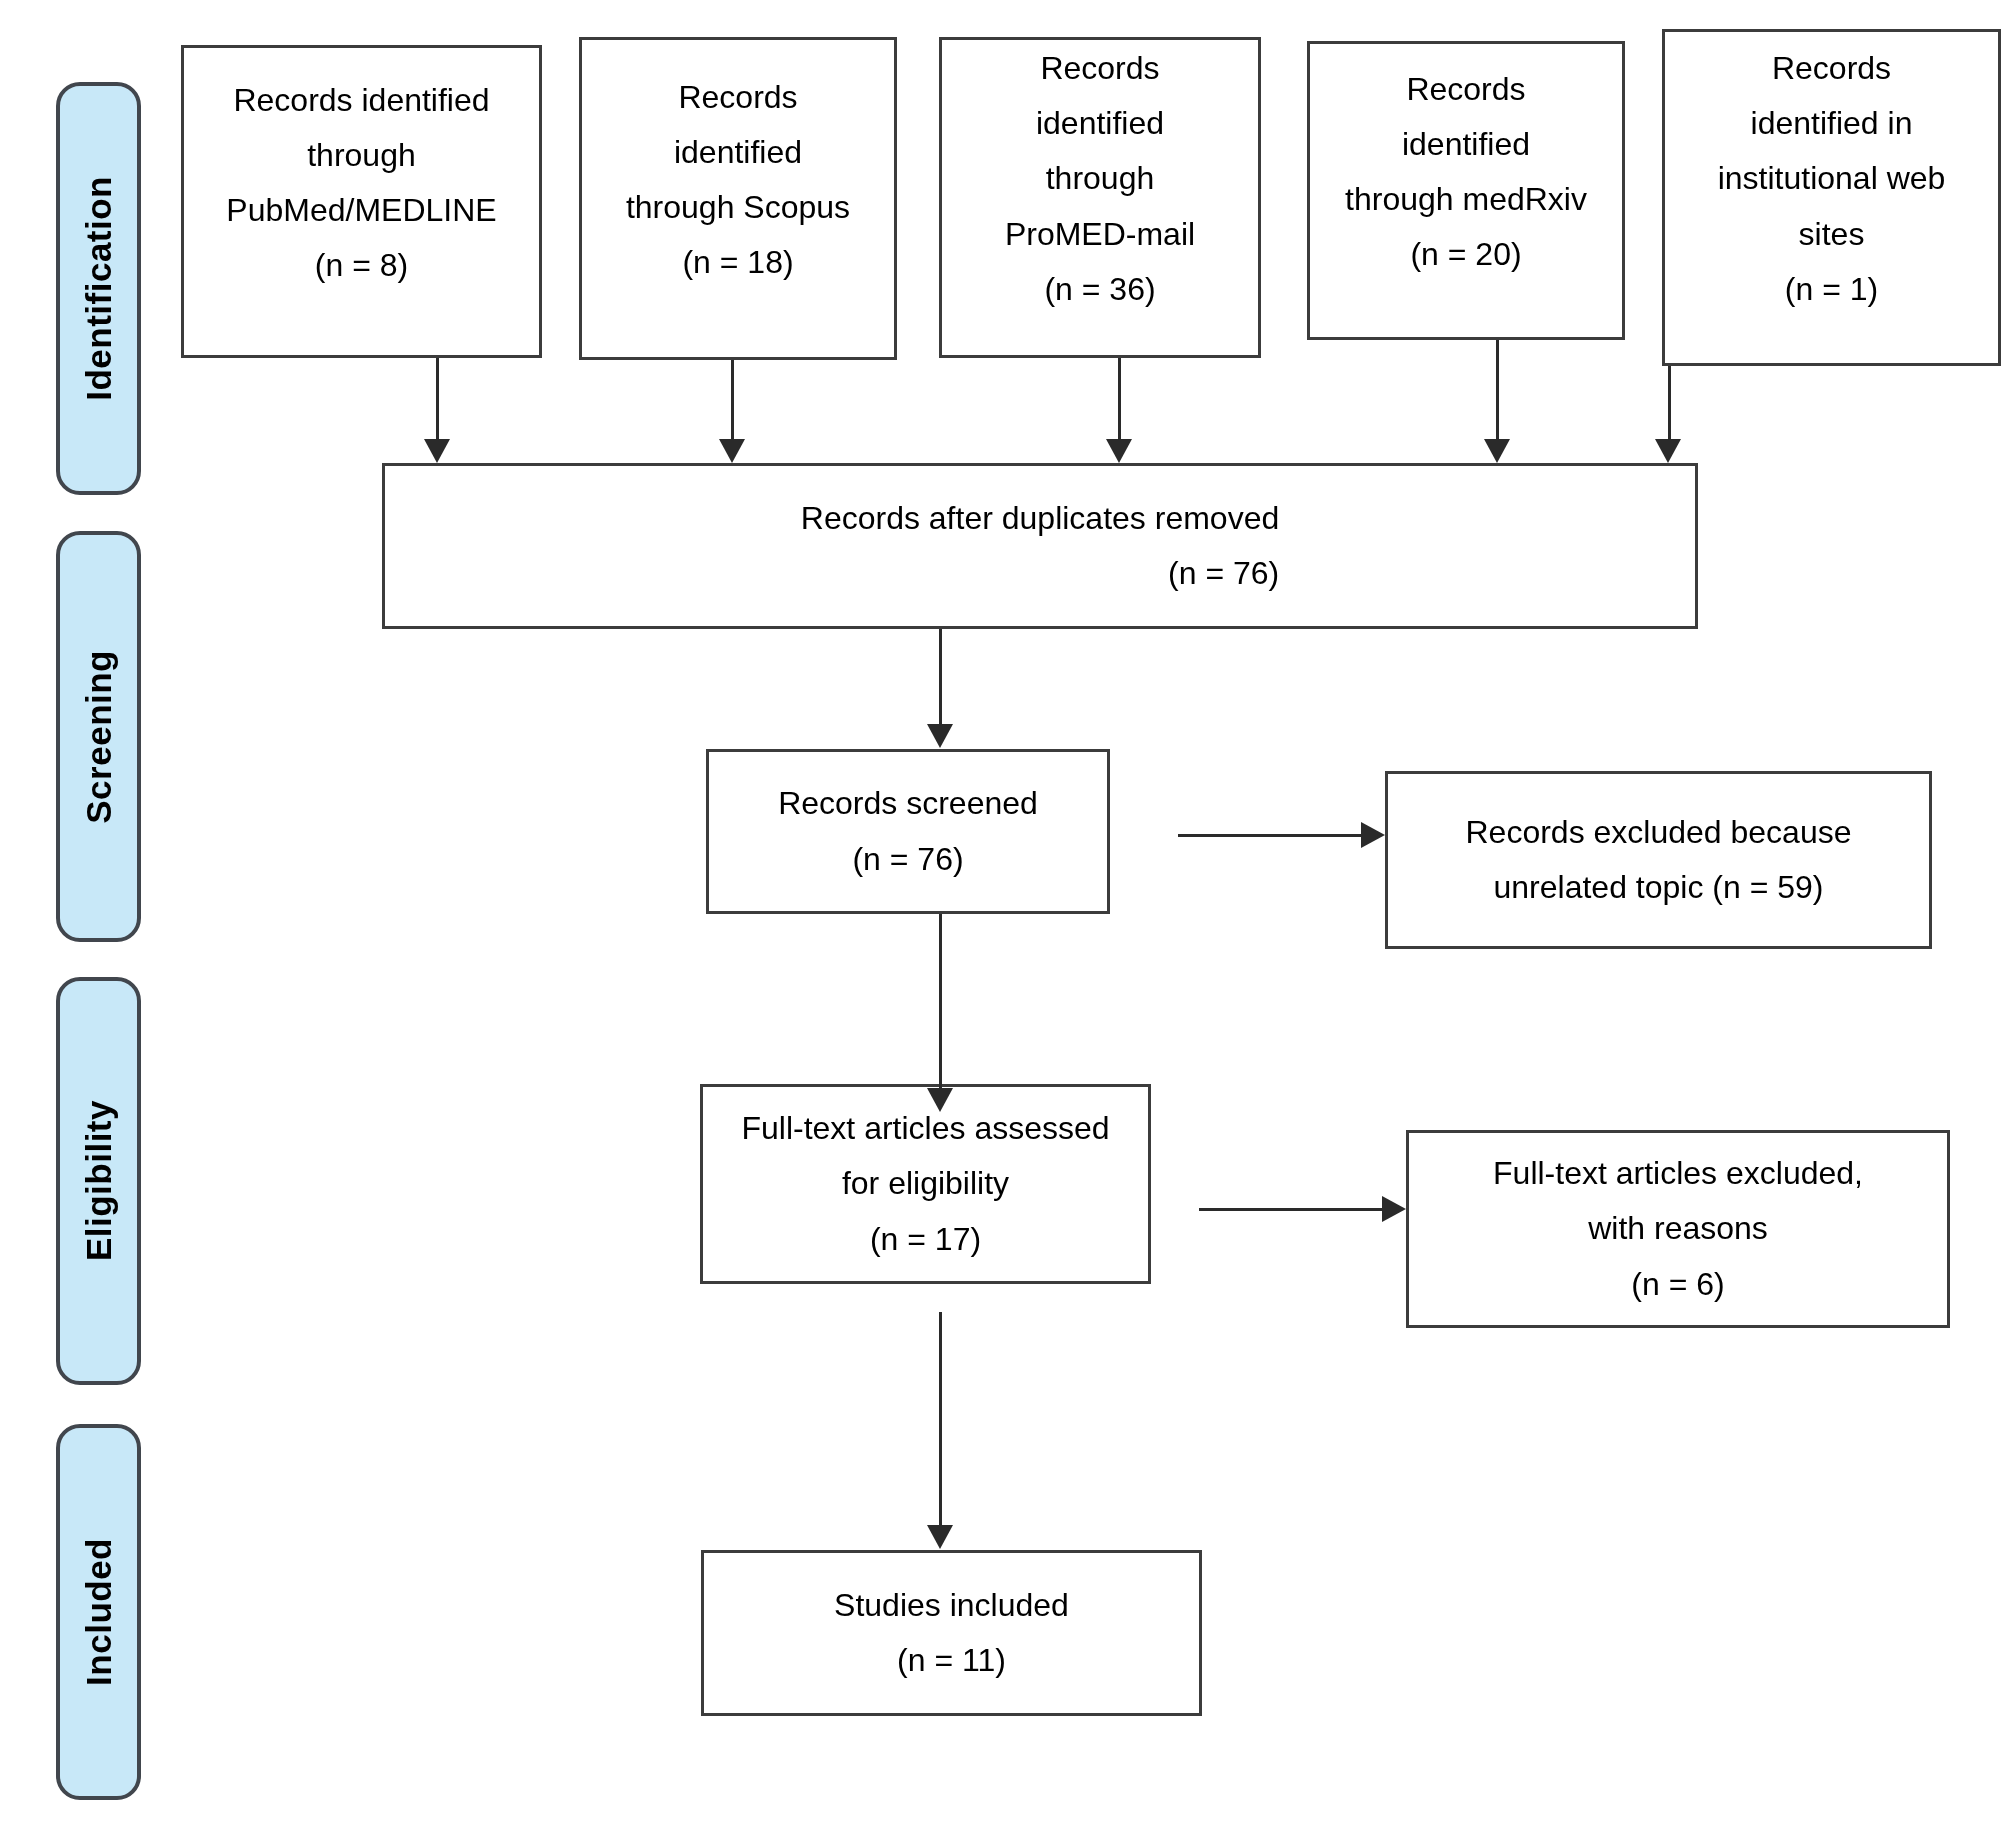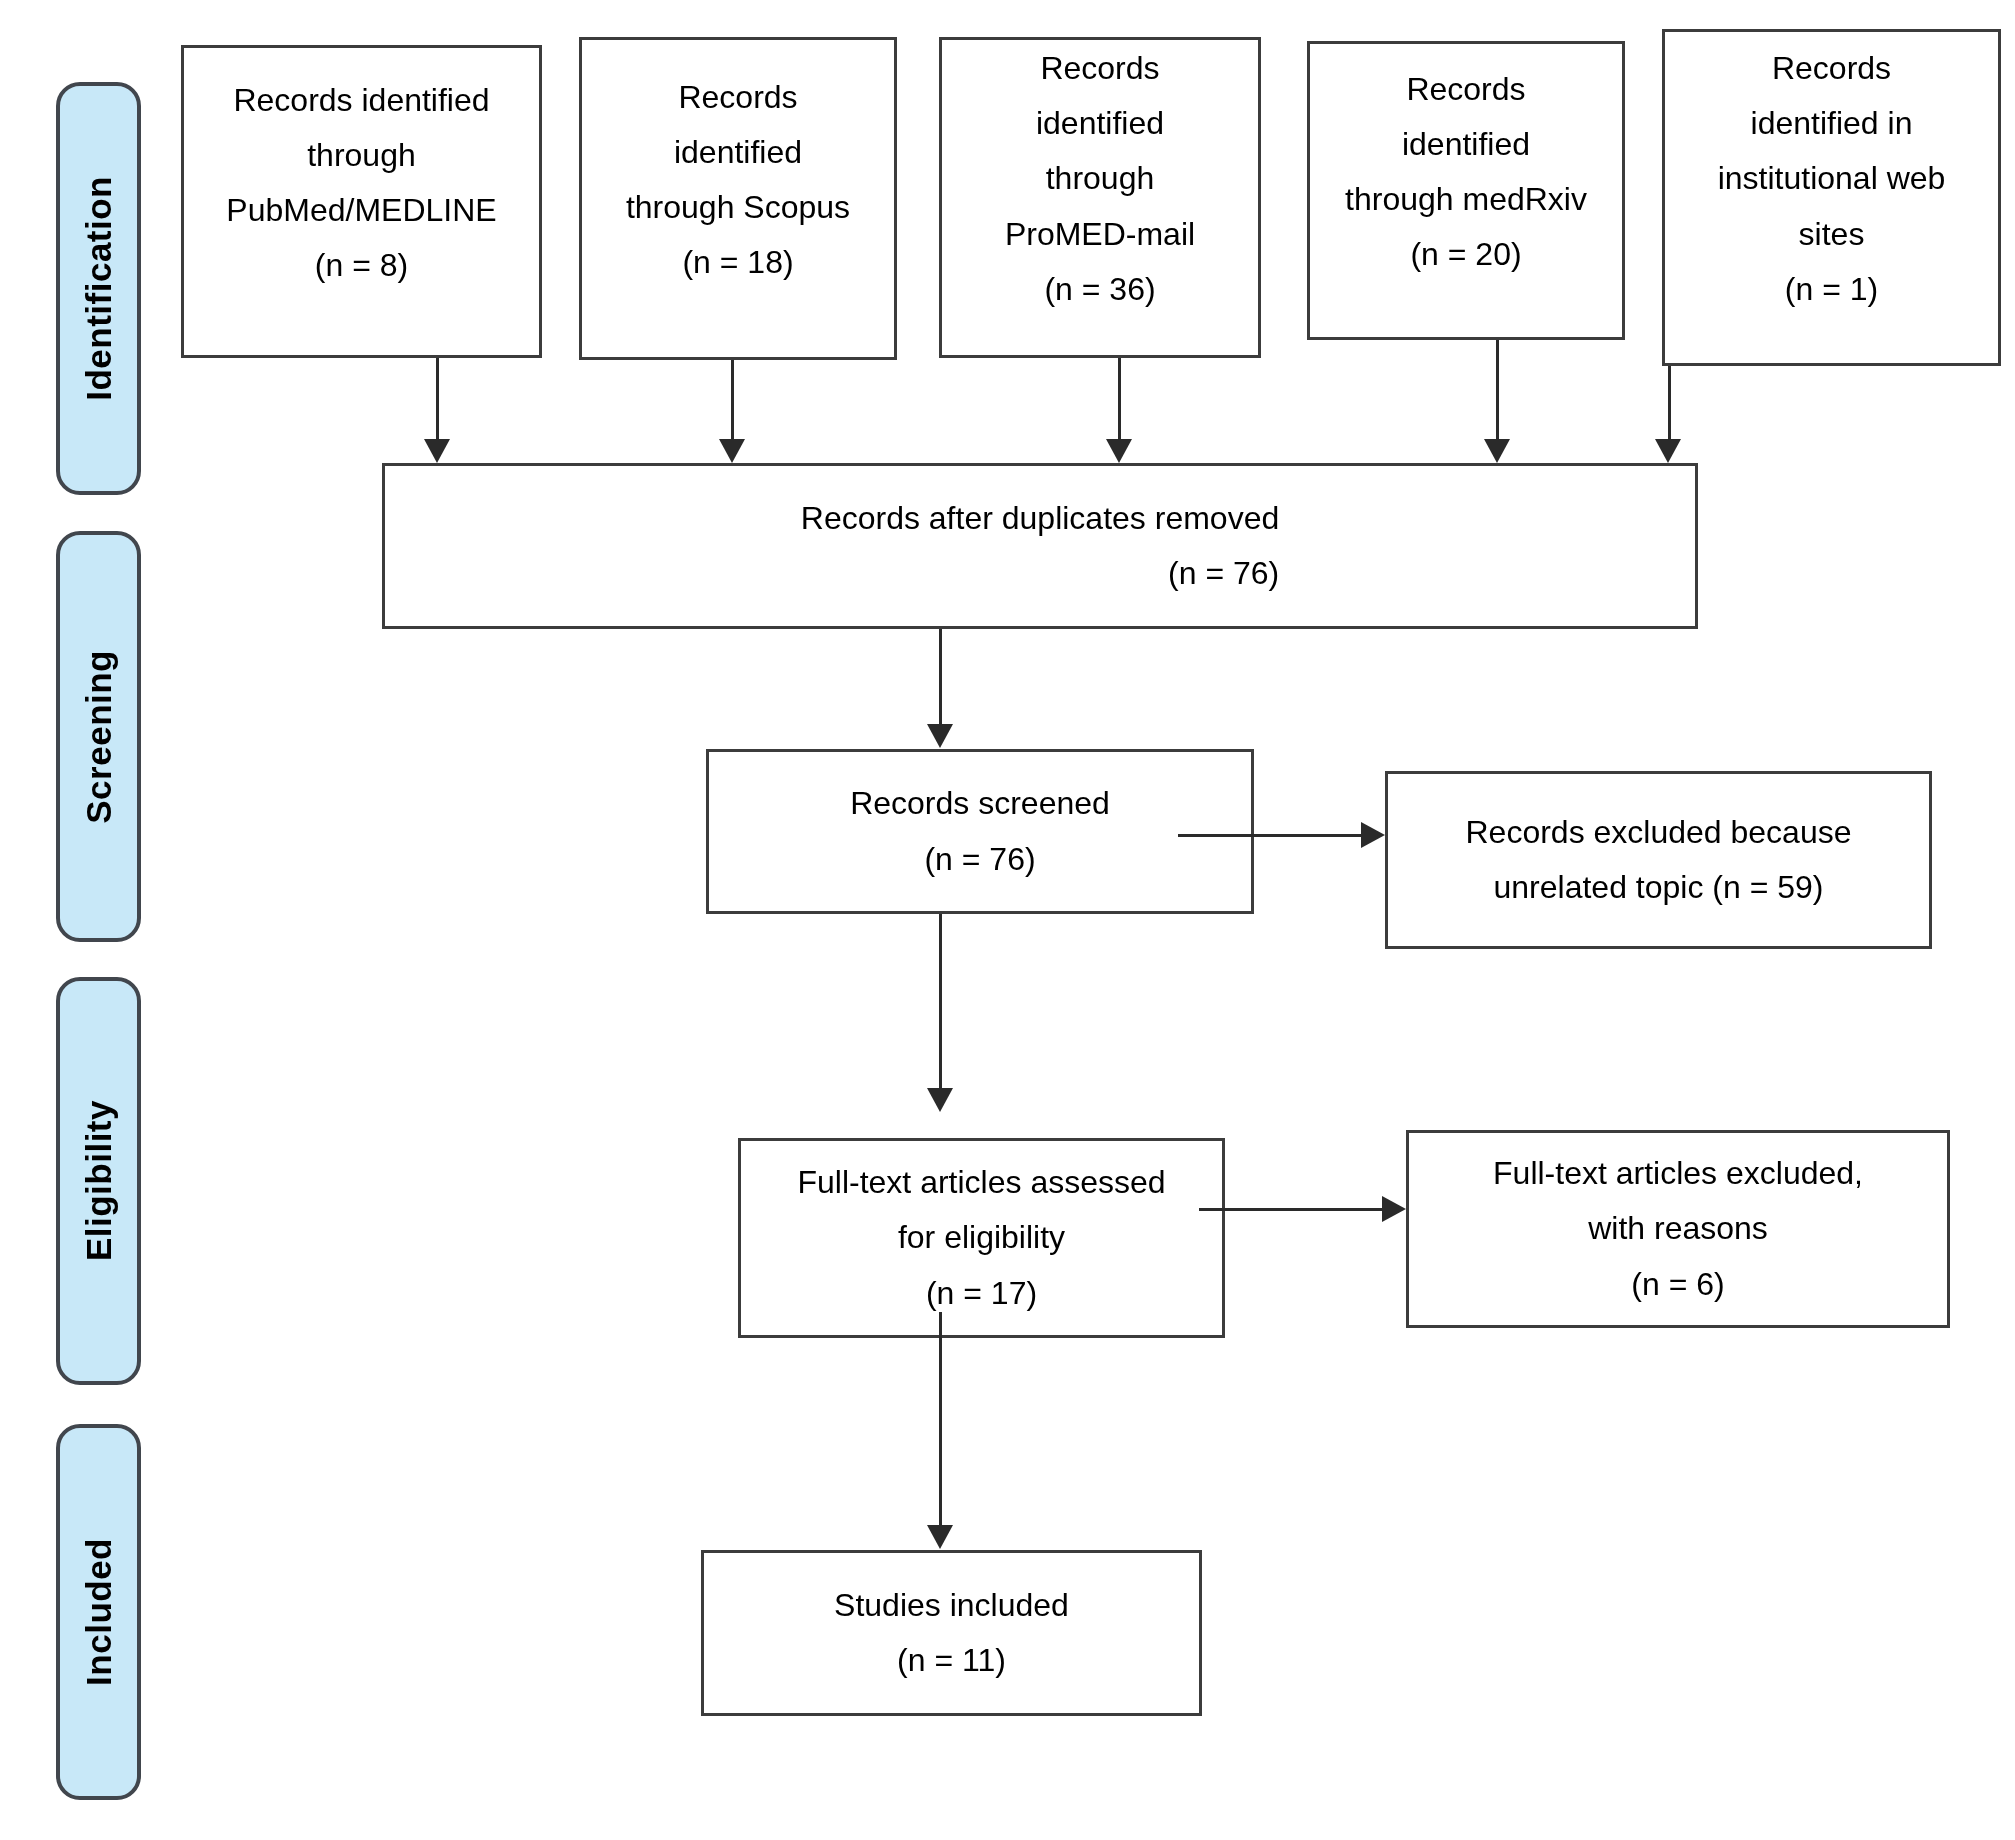--- a/index.html
+++ b/index.html
@@ -54,23 +54,23 @@
     line-height: 1.72;
     white-space: pre-line;
   }
   .src { padding-bottom: 37px; }
   .s1  { left: 181px;  top: 45px;   width: 361px;  height: 313px; text-align: center; }
   .s2  { left: 579px; top: 37px;   width: 318px;  height: 323px; }
   .s3  { left: 939px; top: 37px;   width: 322px;  height: 321px; }
   .s4  { left: 1307px; top: 41px;   width: 318px;  height: 299px; }
   .s5  { left: 1662px; top: 29px;   width: 339px;  height: 337px; }
   .dup { left: 382px;  top: 463px;  width: 1316px; height: 166px; text-align: right; }
-  .scr { left: 706px; top: 749px; width: 548px;  height: 165px; }
+  .scr { left: 706px; top: 749px; width: 404px;  height: 165px; }
   .ex1 { left: 1385px; top: 735px; width: 547px; height: 178px; margin-top: 36px; }
-  .ft  { left: 700px; top: 1138px; width: 487px;  height: 200px; margin-left: 38px; }
+  .ft  { left: 700px; top: 1084px; width: 451px;  height: 200px; }
   .ex2 { left: 1406px; top: 1106px; width: 544px; height: 198px; margin-top: 24px; }
   .inc { left: 701px; top: 1550px; width: 501px;  height: 166px; }
 
   
   .vline { position: absolute; width: 3.2px;  background: #2a2a2a; }
   .hline { position: absolute; height: 3.2px; background: #2a2a2a; }
   .ah-down {
     position: absolute; width: 0; height: 0;
     border-left: 13.7px solid transparent;
     border-right: 13.7px solid transparent;

